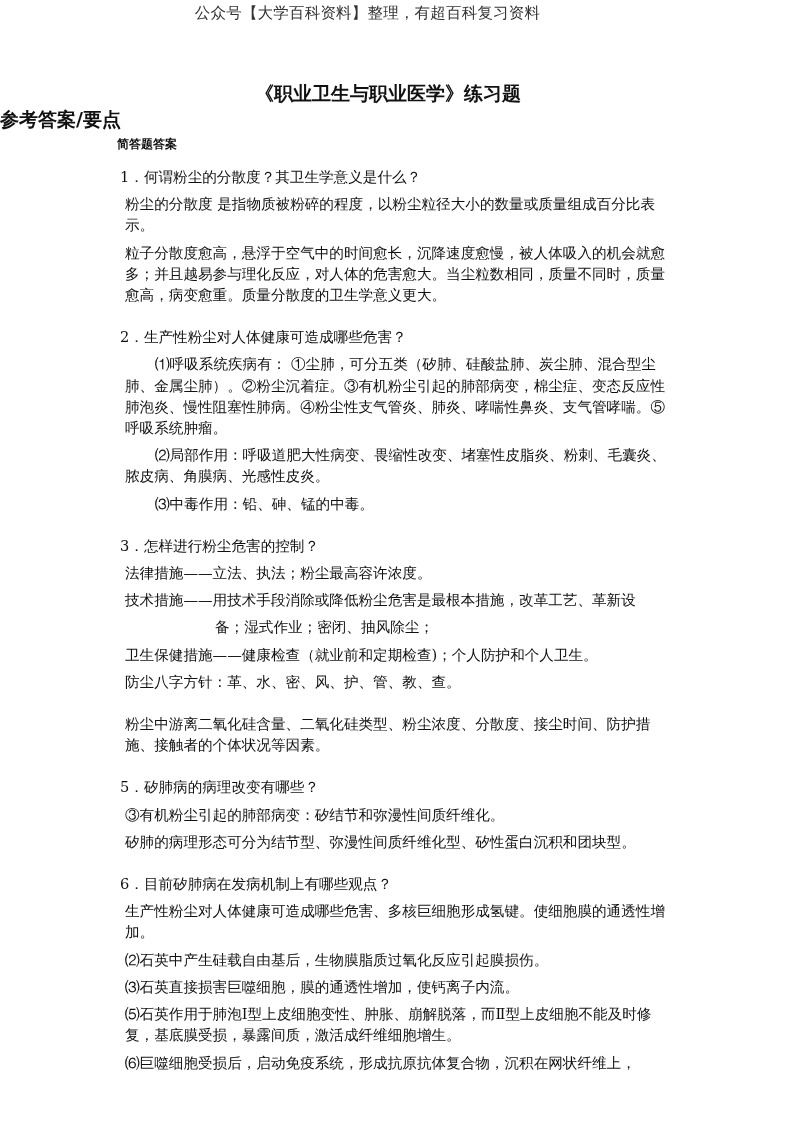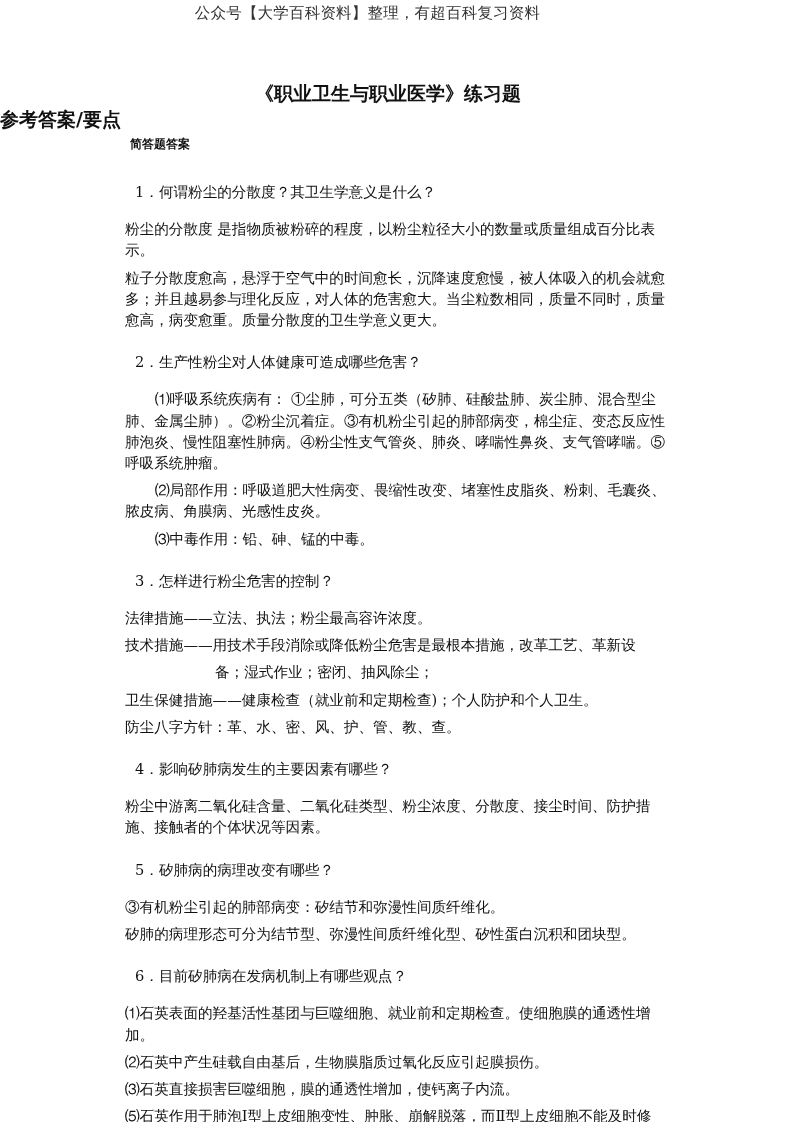--- a/index.html
+++ b/index.html
@@ -4,24 +4,24 @@
 <style>
   html, body { margin: 0; padding: 0; background: #ffffff; }
   body { width: 793px; height: 1122px; position: relative; overflow: hidden;
          font-family: "DejaVu Serif", "Liberation Serif", serif; color: #111; }
   .header { position: absolute; top: 3px; left: 0; width: 735px; text-align: center;
             font-size: 15.5px; color: #333; letter-spacing: 0.2px; }
   .title { position: absolute; top: 80px; left: 0; width: 776px; text-align: center;
            font-size: 19px; font-weight: bold; line-height: 26px; }
   .subtitle { position: absolute; top: 106px; left: 0; width: 793px; 
            font-size: 19px; font-weight: bold; line-height: 26px; }
-  .section-label { position: absolute; top: 136px; left: 130px; font-size: 12px; font-weight: bold; }
+  .section-label { position: absolute; top: 136px; left: 117px; font-size: 12px; font-weight: bold; }
   .content { position: absolute; top: 165px; left: 119px; width: 560px;
              font-size: 14.6px; line-height: 21.2px; }
-  .q { margin: 16px; }
+  .q { margin: 1px; }
   .block { margin-bottom: 21px; }
   .p { margin: 6px; }
   .indent { text-indent: 30px; }
   .hang { padding-left: 90px; }
 </style>
 </head>
 <body>
 
 <div class="header">公众号【大学百科资料】整理，有超百科复习资料</div>
 <div class="title">《职业卫生与职业医学》练习题</div>
@@ -42,29 +42,28 @@
   </div>
   <div class="block">
     <p class="q">3．怎样进行粉尘危害的控制？</p>
     <p class="p">法律措施——立法、执法；粉尘最高容许浓度。</p>
     <p class="p">技术措施——用技术手段消除或降低粉尘危害是最根本措施，改革工艺、革新设</p>
     <p class="p hang">备；湿式作业；密闭、抽风除尘；</p>
     <p class="p">卫生保健措施——健康检查（就业前和定期检查)；个人防护和个人卫生。</p>
     <p class="p">防尘八字方针：革、水、密、风、护、管、教、查。</p>
   </div>
   <div class="block">
-    <p class="q">4．影响矽肺病发生的主要因素有哪些？</p>
     <p class="p">粉尘中游离二氧化硅含量、二氧化硅类型、粉尘浓度、分散度、接尘时间、防护措施、接触者的个体状况等因素。</p>
   </div>
   <div class="block">
     <p class="q">5．矽肺病的病理改变有哪些？</p>
     <p class="p">③有机粉尘引起的肺部病变：矽结节和弥漫性间质纤维化。</p>
     <p class="p">矽肺的病理形态可分为结节型、弥漫性间质纤维化型、矽性蛋白沉积和团块型。</p>
   </div>
   <div class="block">
     <p class="q">6．目前矽肺病在发病机制上有哪些观点？</p>
-    <p class="p">⑴石英表面的羟基活性基团与巨噬细胞、就业前和定期检查。使细胞膜的通透性增加。</p>
+    <p class="p">生产性粉尘对人体健康可造成哪些危害、多核巨细胞形成氢键。使细胞膜的通透性增加。</p>
     <p class="p">⑵石英中产生硅载自由基后，生物膜脂质过氧化反应引起膜损伤。</p>
     <p class="p">⑶石英直接损害巨噬细胞，膜的通透性增加，使钙离子内流。</p>
     <p class="p">⑸石英作用于肺泡Ⅰ型上皮细胞变性、肿胀、崩解脱落，而Ⅱ型上皮细胞不能及时修复，基底膜受损，暴露间质，激活成纤维细胞增生。</p>
     <p class="p">⑹巨噬细胞受损后，启动免疫系统，形成抗原抗体复合物，沉积在网状纤维上，</p>
   </div>
 </div>
 
 </body></html>

